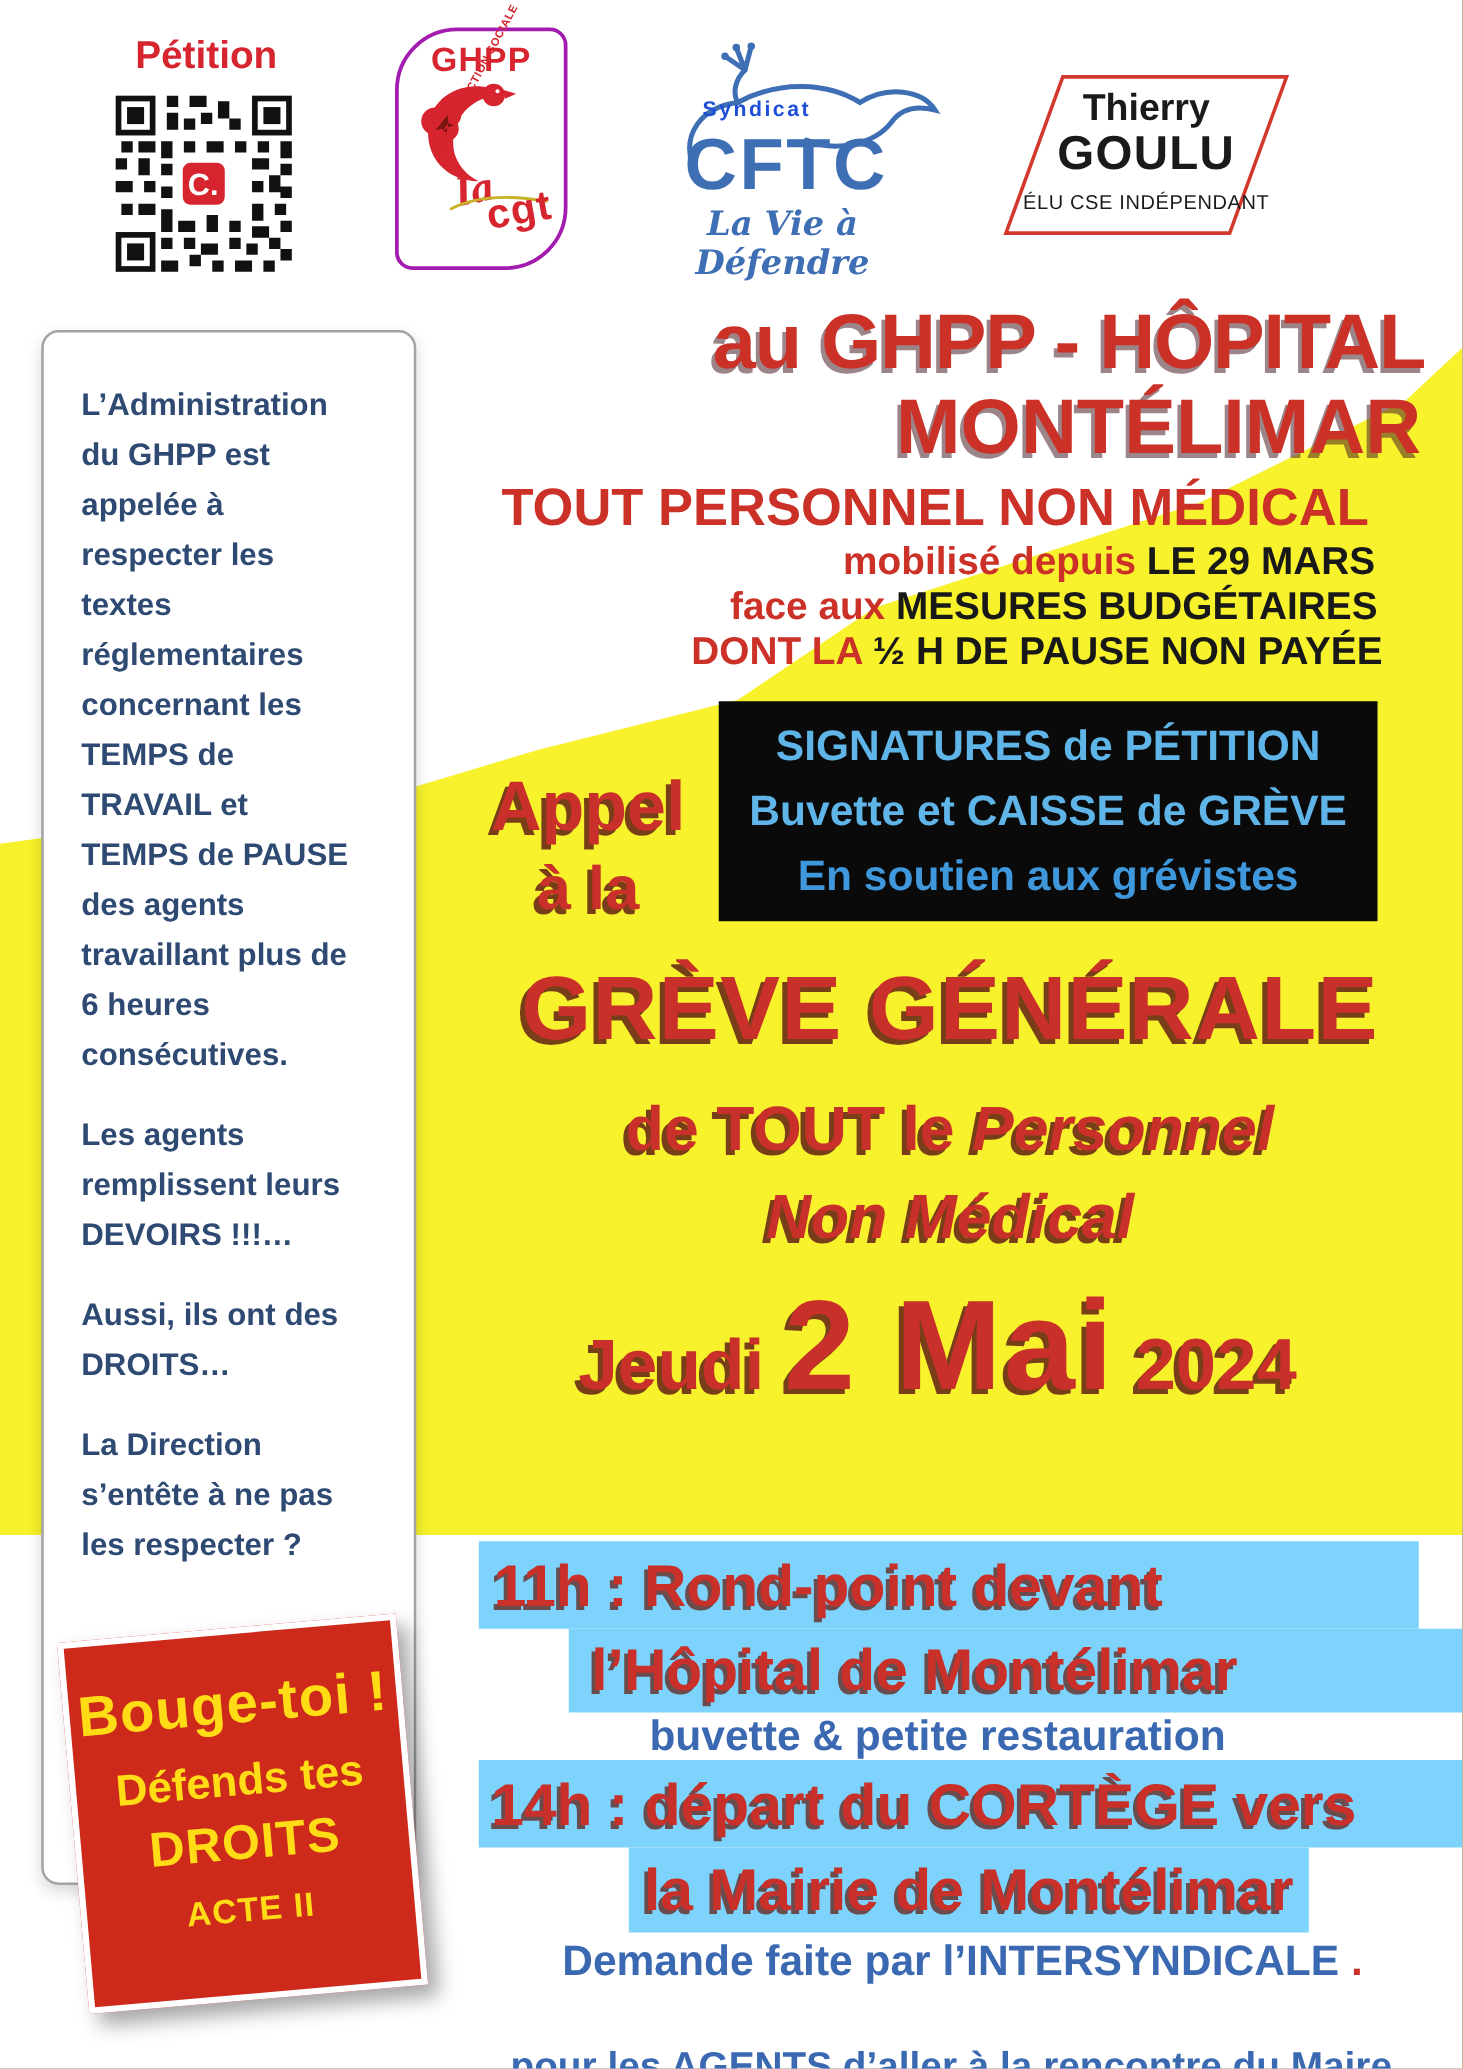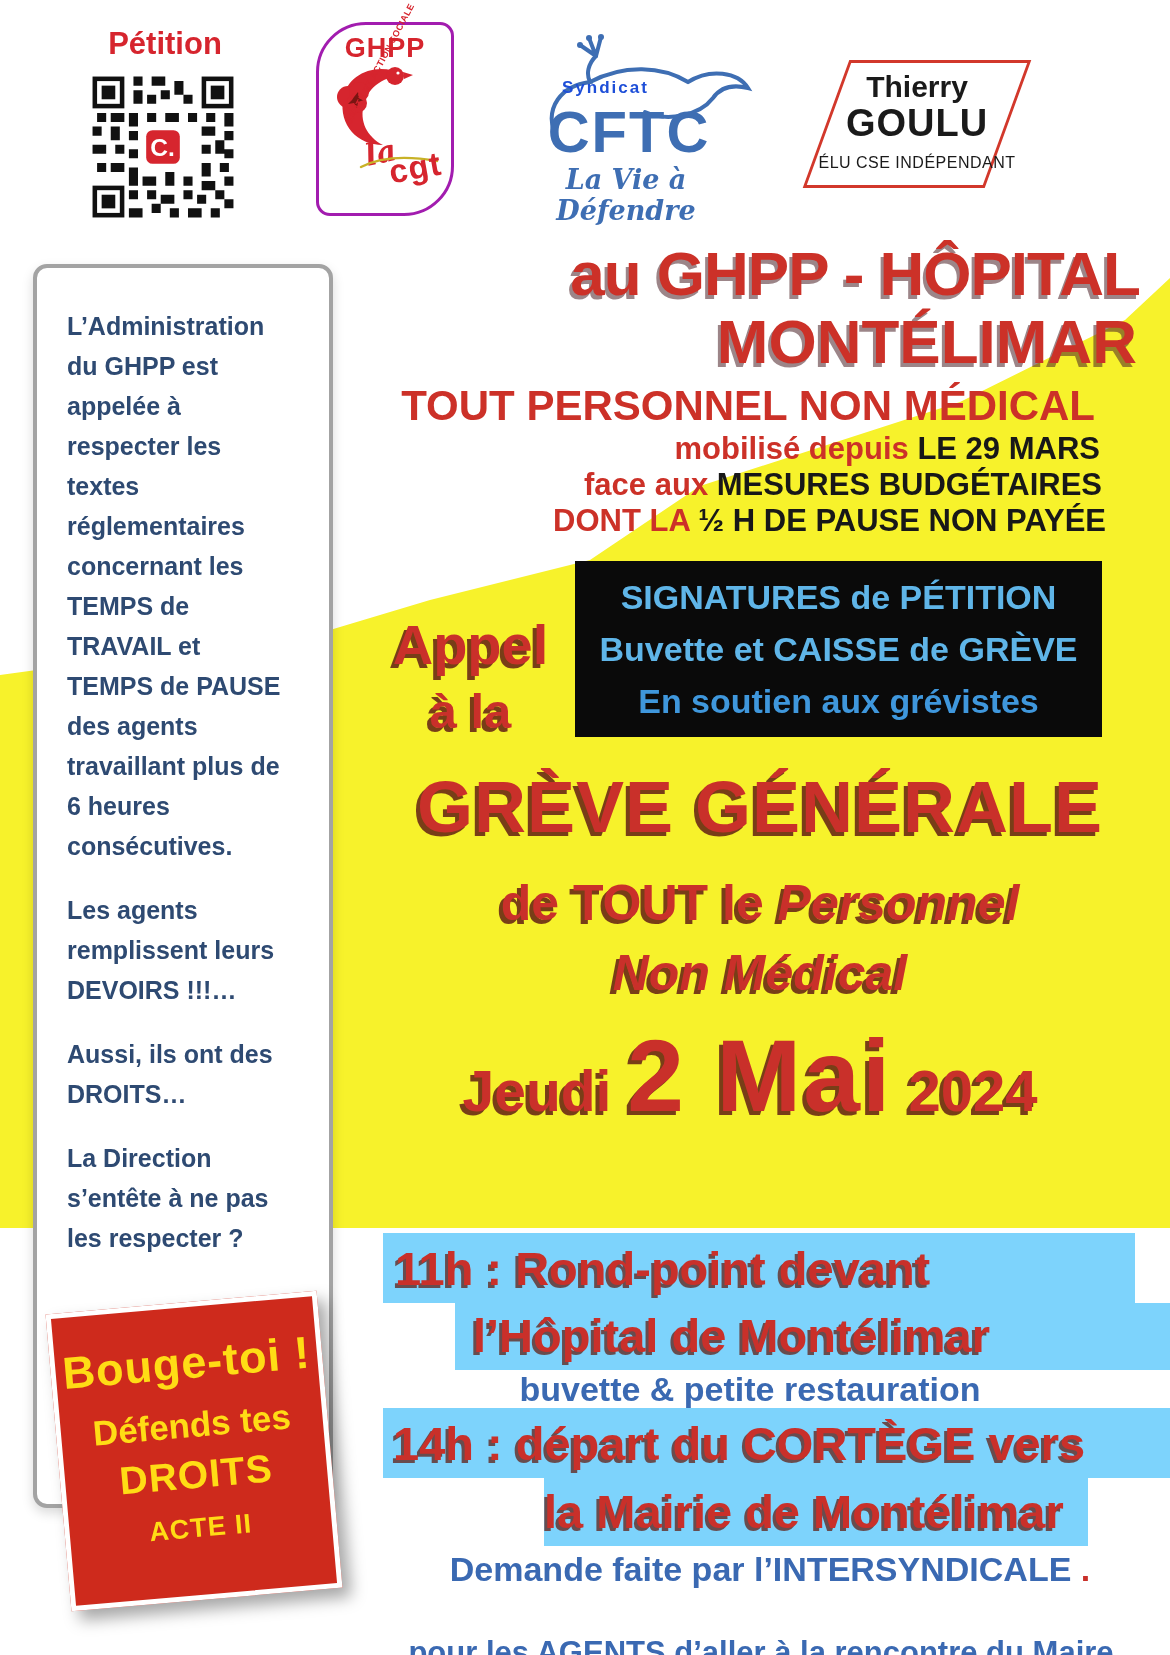--- a/index.html
+++ b/index.html
@@ -42,21 +42,21 @@
   .mixline{font-size:31px;font-weight:800;white-space:nowrap;}
   .mix1{right:70px;top:431px;}
   .mix2{right:68px;top:467px;}
   .mix3{right:64px;top:503px;}
   .mix-red{color:#CC3128;}
   .mix-black{color:#181818;}
 
   
   .left-panel{
     left:33px;top:264px;width:300px;height:1244px;background:#fff;
-    border:4px solid #a3a3a3;border-radius:14px;box-shadow:0 5px 12px rgba(0,0,0,.15);
+    border:2px solid #a3a3a3;border-radius:14px;box-shadow:0 5px 12px rgba(0,0,0,.15);
     box-sizing:border-box;padding:38px 18px 0 30px;
     color:#2E4A72;font-size:25px;line-height:40px;font-weight:700;
   }
   .left-panel p{margin:0 0 24px 0;white-space:pre-line;}
 
   
   .info-box{left:575px;top:561px;width:527px;height:176px;background:#0A0A0A;
     display:flex;flex-direction:column;justify-content:center;text-align:center;gap:2px;}
   .info-line{font-size:34px;font-weight:700;line-height:50px;}
   .info-blue{color:#5FB5E8;}
@@ -79,21 +79,21 @@
   
   .ybar{background:#7dd3fc;}
   .sched-red{color:#C9302A;font-weight:800;text-shadow:-3px 3px 0 rgba(97,31,20,.75);white-space:nowrap;}
   .bar1{left:383px;top:1233px;width:752px;height:70px;}
   .bar1 .txt{left:12px;top:8px;font-size:47px;}
   .bar2{left:455px;top:1303px;width:846px;height:67px;}
   .bar2 .txt{left:18px;top:5px;font-size:47px;}
   .note1{left:360px;right:30px;top:1370px;text-align:center;font-size:34px;font-weight:700;color:#3A69B2;}
   .bar3{left:383px;top:1408px;width:787px;height:70px;}
   .bar3 .txt{left:10px;top:8px;font-size:47px;}
-  .bar4{left:503px;top:1478px;width:544px;height:68px;margin-left:41px;}
+  .bar4{left:503px;top:1478px;width:544px;height:68px;text-align:center;}
   .bar4 .txt{position:relative;top:6px;font-size:47px;}
   .footer1{left:380px;right:10px;top:1550px;text-align:center;font-size:34px;font-weight:700;color:#3A69B2;white-space:nowrap;}
   .footer-dot{color:#C9302A;font-weight:800;}
   .footer2{left:352px;right:0px;top:1592px;text-align:center;font-size:31px;font-weight:700;color:#3A69B2;white-space:nowrap;margin-top:43px;}
 
   
   .sticker{
     left:58px;top:1302px;width:272px;height:298px;background:#CE2A1C;
     border:5px solid #FFF;box-shadow:8px 10px 16px rgba(0,0,0,.35);
     transform:rotate(-5deg);text-align:center;color:#FFDC15;box-sizing:border-box;padding-top:30px;

